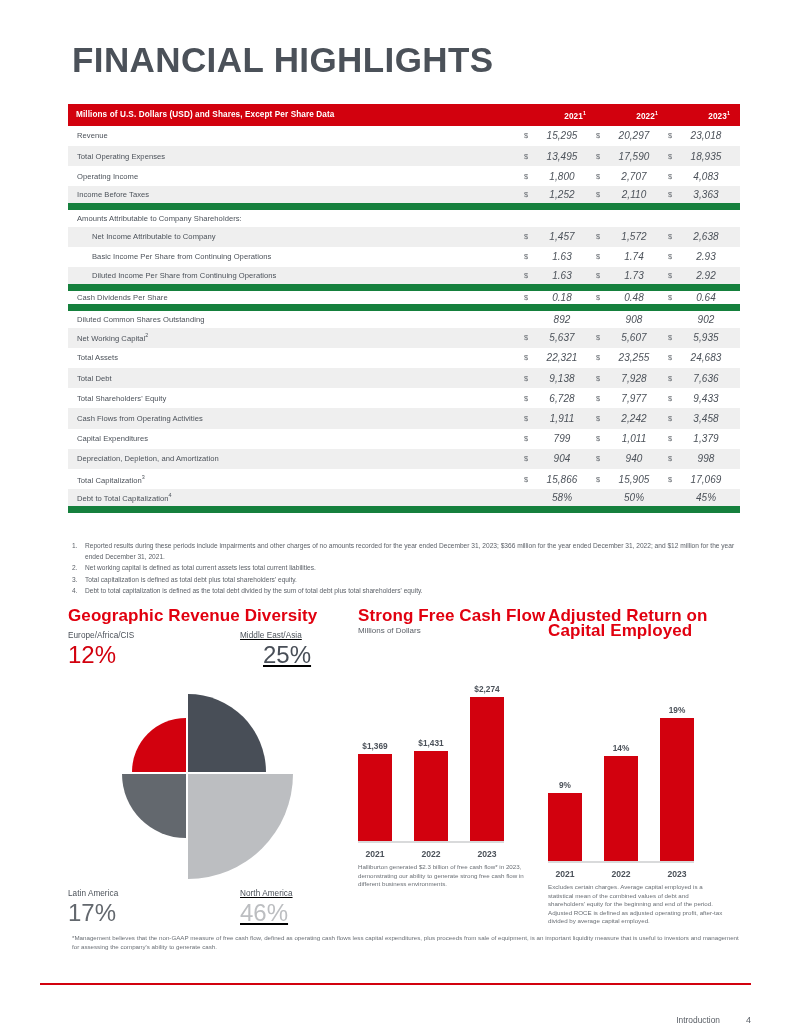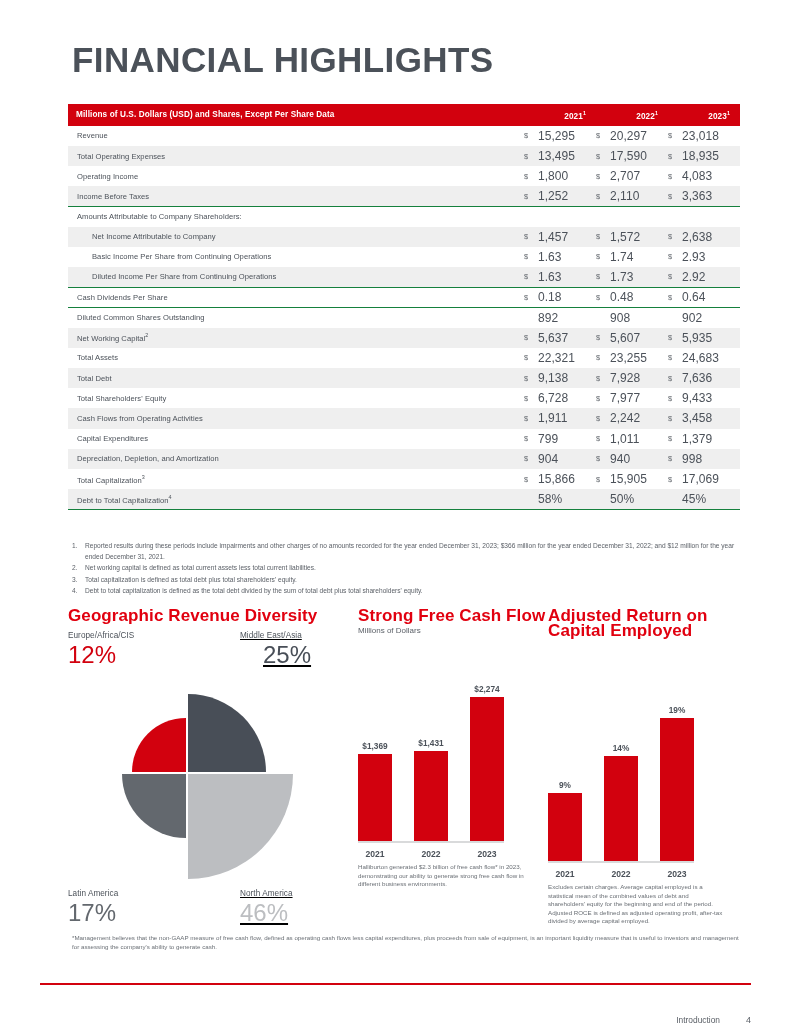--- a/index.html
+++ b/index.html
@@ -50,43 +50,44 @@
     height: 19px;
     line-height: 19px;
     letter-spacing: .1px;
   }
   th.h-label { text-align: left; padding-left: 8px; }
   th.h-cur   { width: 14px; }
   th.h-year  { text-align: right; padding-right: 10px; width: 58px; }
 
   .fin-table tbody tr { height: 20.2px; }
   .fin-table tbody tr.shade { background: #efefef; }
-  .fin-table tbody tr.rule td { border-bottom: 1px solid #15803d; }
+  .fin-table tbody tr.rule td { border-bottom: 7px solid #15803d; }
 
   td.c-label {
     font-size: 7.6px;
     color: #4b5159;
     padding-left: 9px;
     letter-spacing: .05px;
     white-space: nowrap;
   }
   td.c-label.ind { padding-left: 24px; }
   td.c-cur {
     font-size: 7.4px;
     color: #63686e;
     text-align: left;
     width: 14px;
   }
   td.c-val {
-    font-size: 12px;
+    font-size: 10px;
     color: #4b5159;
-    text-align: left;
+    text-align: center;
     padding-right: 10px;
     width: 58px;
     letter-spacing: .05px;
+    font-style: italic;
   }
   sup { font-size: 5.4px; vertical-align: super; }
 
   
   .footnotes {
     position: absolute;
     left: 72px;
     top: 540px;
     width: 668px;
     font-size: 6.6px;

